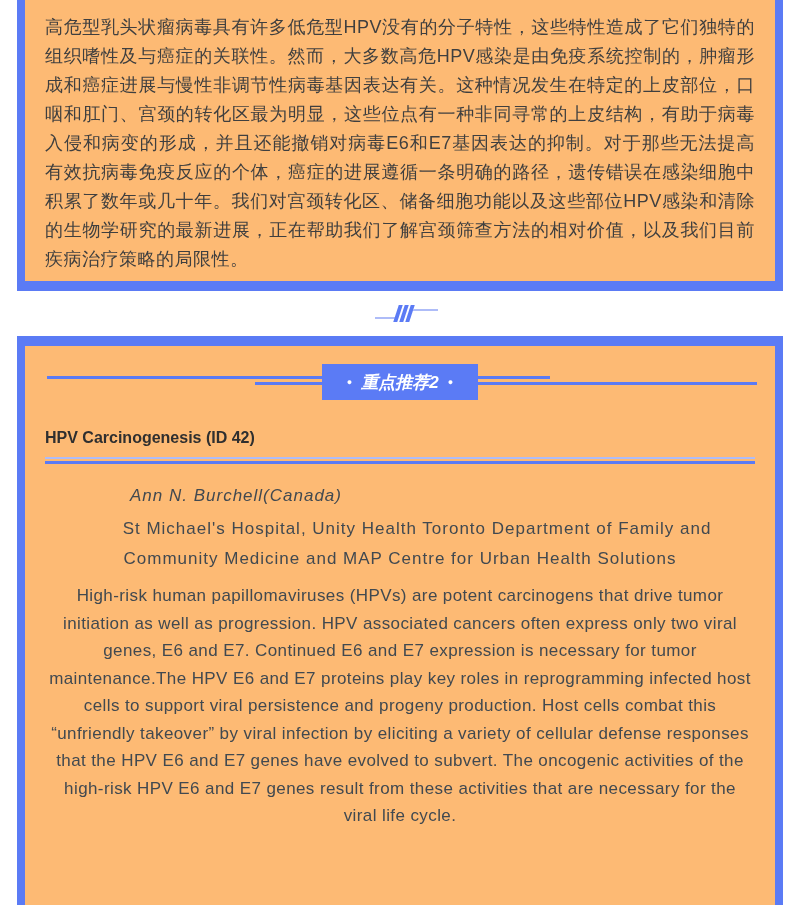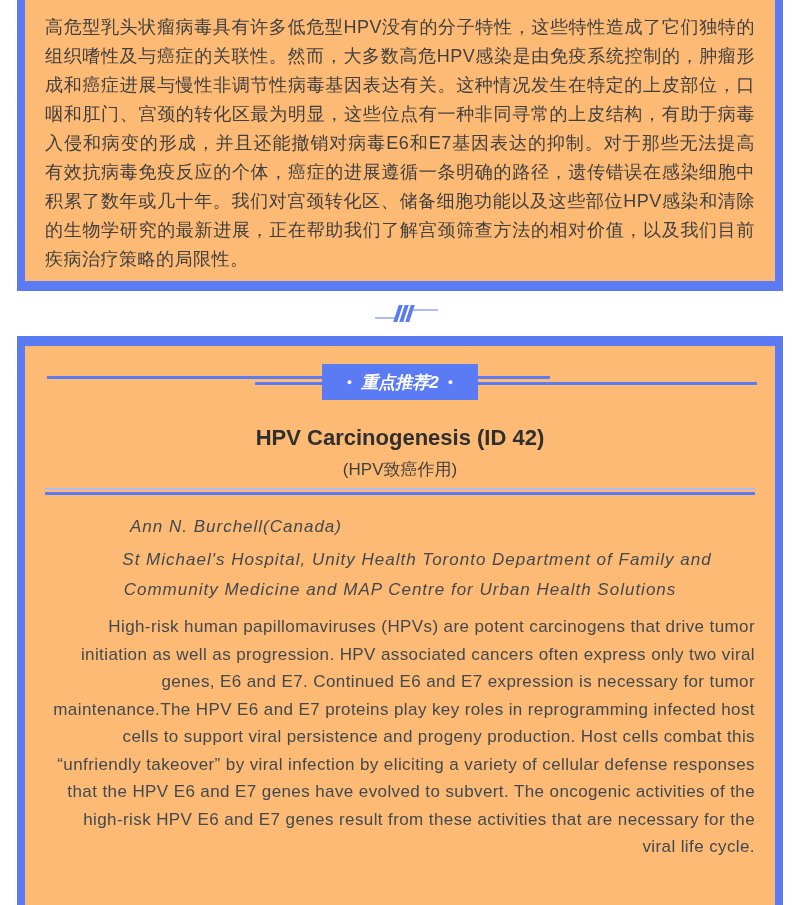--- a/index.html
+++ b/index.html
@@ -93,22 +93,22 @@
     font-style:italic;
     z-index:2;
   }
   .badge .dot{
     font-size:9px;
     font-style:normal;
     line-height:1;
   }
   .talk-title{
     margin-top:27px;
-    text-align:center;
-    font-size:22px;
+    text-align:left;
+    font-size:16px;
     font-weight:bold;
     color:var(--title-text);
     line-height:24px;
   }
   .talk-subtitle{
     margin-top:9px;
     text-align:center;
     font-size:17px;
     color:var(--cn-text);
     line-height:22px;
@@ -129,32 +129,31 @@
     font-style:italic;
     letter-spacing:1px;
     color:var(--en-text);
     line-height:24px;
   }
   .affiliation{
     margin-top:2px;
     text-align:center;
     text-indent:2em;
     font-size:17px;
-    font-style:italic;
     letter-spacing:1px;
     color:var(--en-text);
     line-height:30px;
   }
   .abstract{
     margin-top:8px;
     font-size:17px;
     letter-spacing:.4px;
     color:var(--en-text);
     line-height:27.5px;
-    text-align:right;
+    text-align:center;
   }
 </style>
 </head>
 <body>
 
 <section class="card card-top">
   <p class="cn-paragraph">高危型乳头状瘤病毒具有许多低危型HPV没有的分子特性，这些特性造成了它们独特的组织嗜性及与癌症的关联性。然而，大多数高危HPV感染是由免疫系统控制的，肿瘤形成和癌症进展与慢性非调节性病毒基因表达有关。这种情况发生在特定的上皮部位，口咽和肛门、宫颈的转化区最为明显，这些位点有一种非同寻常的上皮结构，有助于病毒入侵和病变的形成，并且还能撤销对病毒E6和E7基因表达的抑制。对于那些无法提高有效抗病毒免疫反应的个体，癌症的进展遵循一条明确的路径，遗传错误在感染细胞中积累了数年或几十年。我们对宫颈转化区、储备细胞功能以及这些部位HPV感染和清除的生物学研究的最新进展，正在帮助我们了解宫颈筛查方法的相对价值，以及我们目前疾病治疗策略的局限性。</p>
 </section>
 
 <div class="between">
@@ -174,21 +173,20 @@
     <span class="hline hline-b"></span>
     <div class="badge">
       <span class="dot">●</span>
       <span>重点推荐2</span>
       <span class="dot">●</span>
     </div>
   </div>
 
   <h2 class="talk-title">HPV Carcinogenesis (ID 42)</h2>
 
-  <p class="talk-subtitle">(HPV致癌作用)</p>
 
 
   <div class="separator">
     <span class="sep-thin"></span>
     <span class="sep-thick"></span>
   </div>
 
   <p class="speaker">Ann N. Burchell(Canada)</p>
 
   <p class="affiliation">St Michael's Hospital, Unity Health Toronto Department of Family and Community Medicine and MAP Centre for Urban Health Solutions</p>

